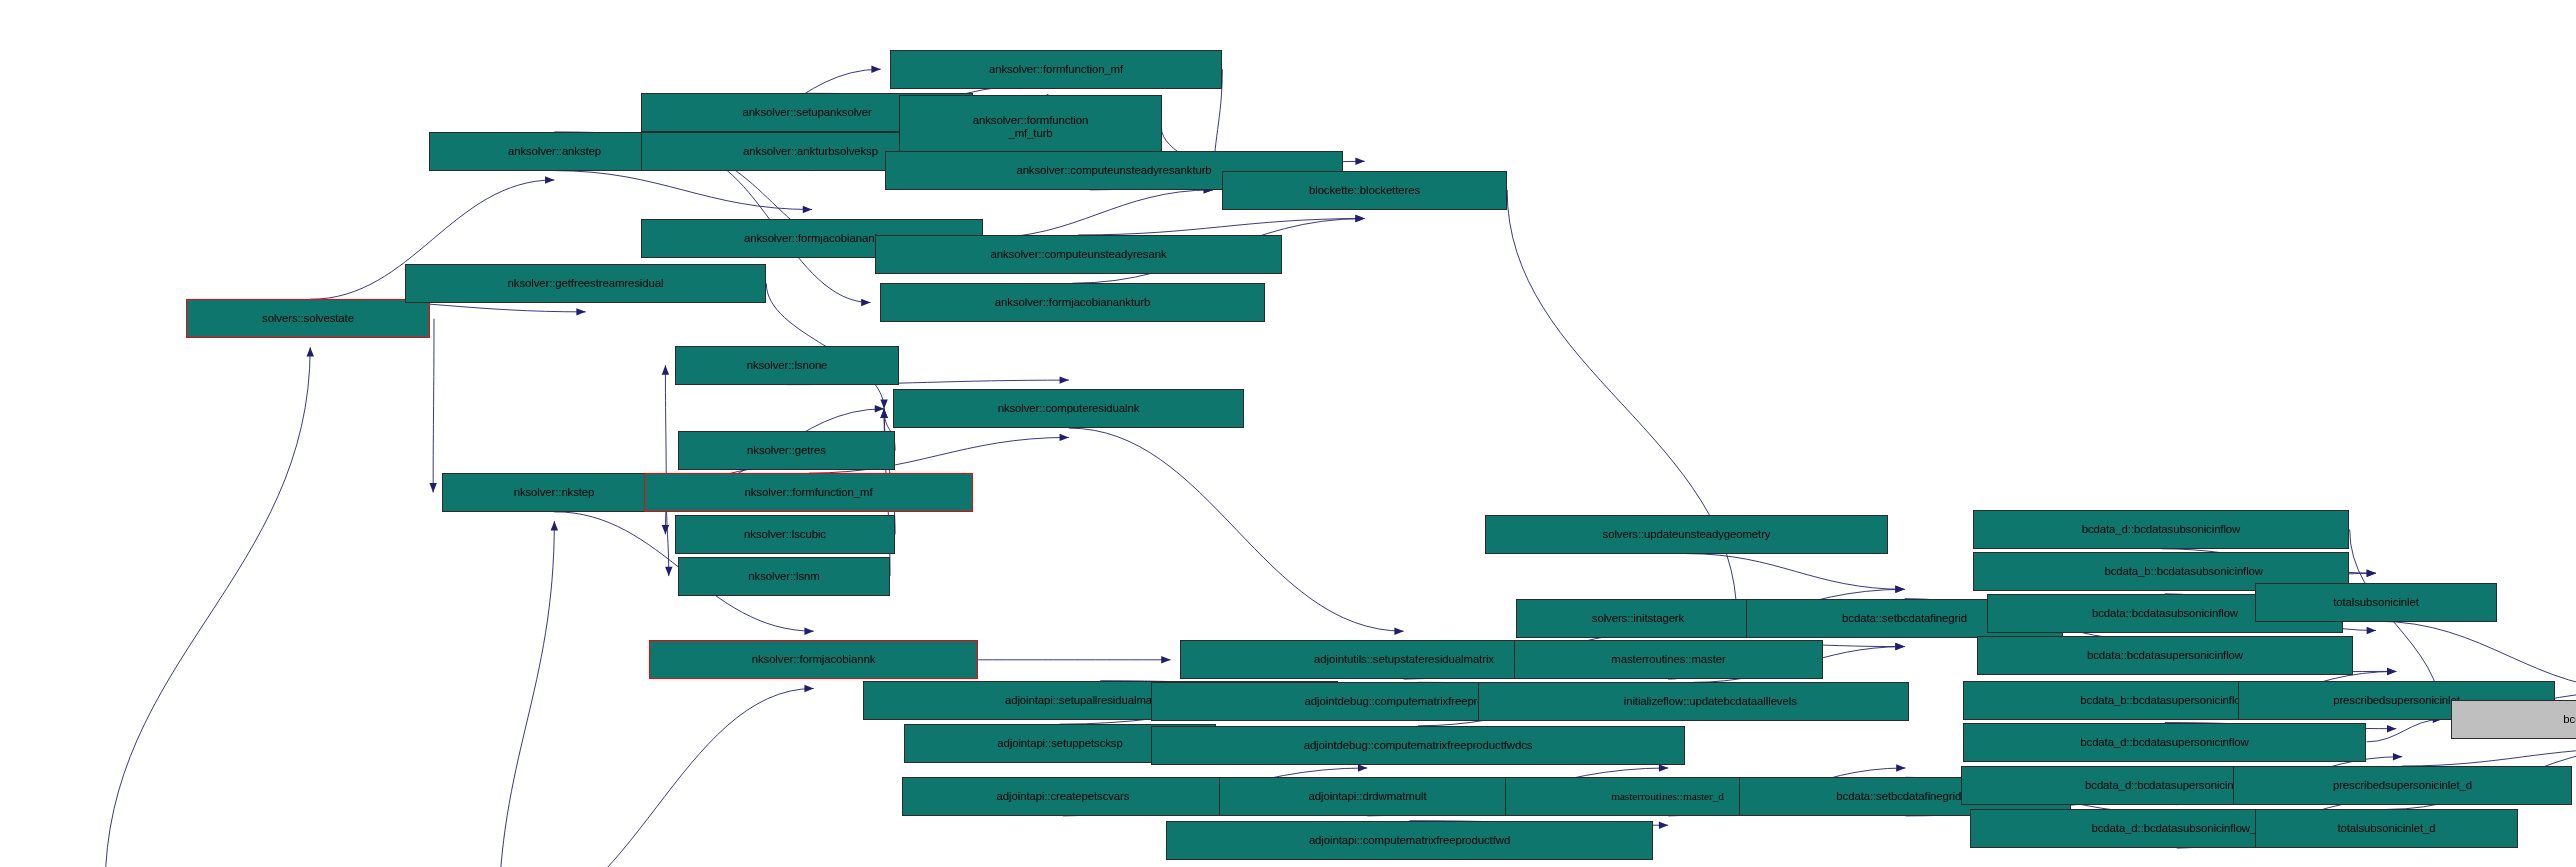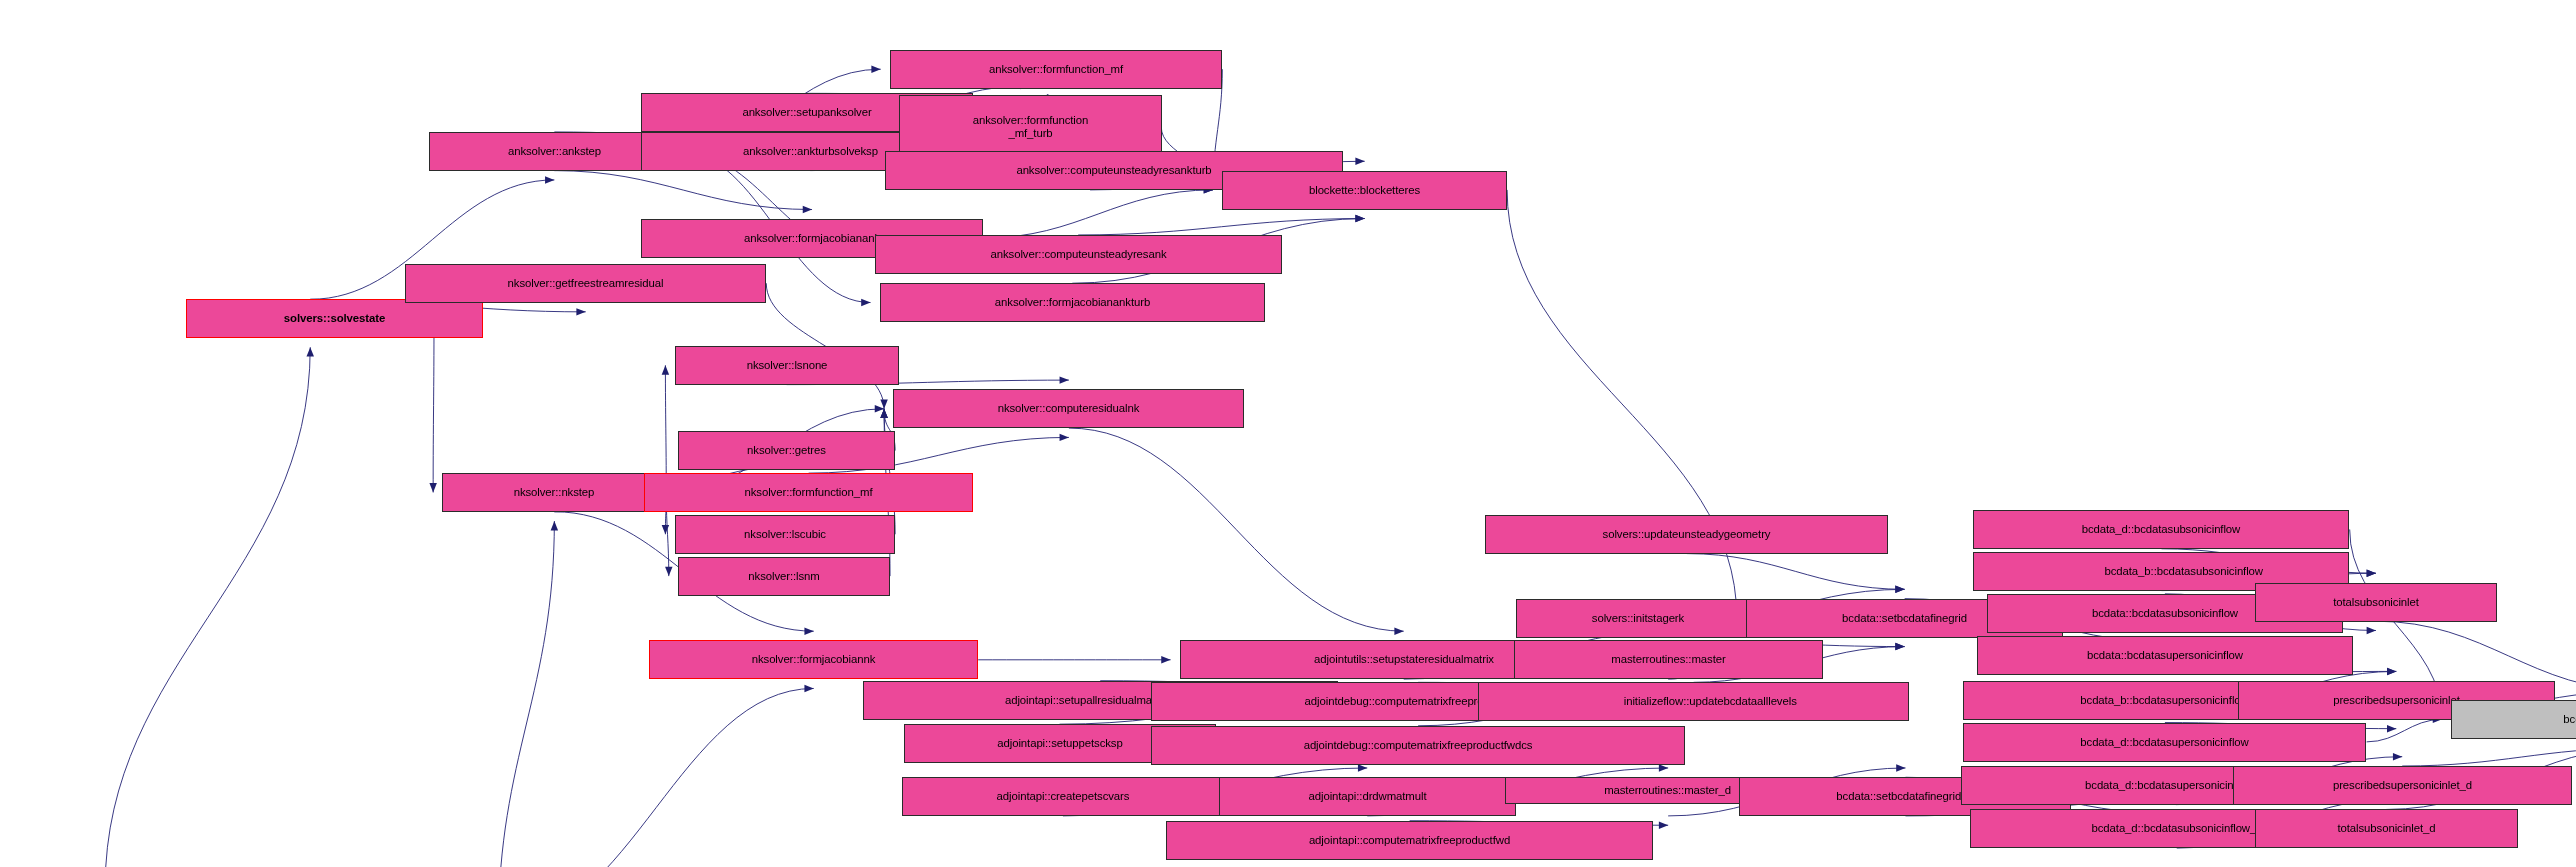--- a/index.html
+++ b/index.html
@@ -23,21 +23,21 @@
     pointer-events: none;
   }
   .node {
     position: absolute;
     box-sizing: border-box;
     display: flex;
     align-items: center;
     justify-content: center;
     text-align: center;
     border: 0.8px solid #2b2b2b;
-    background: #ec4899;
+    background: #0f766e;
     color: #000000;
     font-size: 11.4px;
     line-height: 1.12;
     white-space: pre;
     letter-spacing: -0.1px;
     padding: 0 2.5px;
     cursor: pointer;
   }
   .node.red {
     border-color: #ff0000;
@@ -200,21 +200,21 @@
       <path d="M2834,903.686 C2952.44,903.686 2997.56,882.4115 3116,882.4115" class="edge-path"></path>
       <polygon points="3116,882.4115 3105,886.8115 3105,878.0115000000001" class="arrow-head"></polygon>
       <path d="M2815,954.9455 C2941.42,954.9455 2989.58,882.4115 3116,882.4115" class="edge-path"></path>
       <polygon points="3116,882.4115 3105,886.8115 3105,878.0115000000001" class="arrow-head"></polygon>
       <path d="M2772,624.6065000000001 C2772,718.6961600000001 2881,754.5398400000001 2881,848.6295000000001" class="edge-path"></path>
       <polygon points="2881,848.6295000000001 2876.6,837.6295000000001 2885.4,837.6295000000001" class="arrow-head"></polygon>
       <path d="M2792,875.2085000000001 C2829.38,875.2085000000001 2843.62,848.6295000000001 2881,848.6295000000001" class="edge-path"></path>
       <polygon points="2881,848.6295000000001 2870,853.0295000000001 2870,844.2295000000001" class="arrow-head"></polygon>
     </svg>
   <div id="node-layer">
-      <div class="node red" style="left: 186px; top: 299px; width: 297px; height: 39px; font-weight: bold;">solvers::solvestate</div>
+      <div class="node red" style="left: 186px; top: 299px; width: 244px; height: 39px;">solvers::solvestate</div>
       <div class="node" style="left: 429px; top: 132px; width: 251px; height: 39px;">anksolver::ankstep</div>
       <div class="node" style="left: 641px; top: 93px; width: 332px; height: 39px;">anksolver::setupanksolver</div>
       <div class="node" style="left: 641px; top: 132px; width: 339px; height: 39px;">anksolver::ankturbsolveksp</div>
       <div class="node" style="left: 890px; top: 50px; width: 332px; height: 39px;">anksolver::formfunction_mf</div>
       <div class="node" style="left: 899px; top: 95px; width: 263px; height: 64px;">anksolver::formfunction
 _mf_turb</div>
       <div class="node" style="left: 861px; top: 151px; width: 458px; height: 39px; margin-left: 24px;">anksolver::computeunsteadyresankturb</div>
       <div class="node" style="left: 1222px; top: 171px; width: 285px; height: 39px;">blockette::blocketteres</div>
       <div class="node" style="left: 641px; top: 219px; width: 342px; height: 39px;">anksolver::formjacobianank</div>
       <div class="node" style="left: 875px; top: 235px; width: 407px; height: 39px;">anksolver::computeunsteadyresank</div>
@@ -231,21 +231,21 @@
       <div class="node" style="left: 863px; top: 681px; width: 475px; height: 39px;">adjointapi::setupallresidualmatricesfwd</div>
       <div class="node" style="left: 904px; top: 724px; width: 312px; height: 39px;">adjointapi::setuppetscksp</div>
       <div class="node" style="left: 902px; top: 777px; width: 322px; height: 39px;">adjointapi::createpetscvars</div>
       <div class="node" style="left: 1180px; top: 640px; width: 448px; height: 39px;">adjointutils::setupstateresidualmatrix</div>
       <div class="node" style="left: 1151px; top: 682px; width: 534px; height: 39px;">adjointdebug::computematrixfreeproductfwdfd</div>
       <div class="node" style="left: 1151px; top: 726px; width: 534px; height: 39px;">adjointdebug::computematrixfreeproductfwdcs</div>
       <div class="node" style="left: 1219px; top: 777px; width: 297px; height: 39px; text-align: center;">adjointapi::drdwmatmult</div>
       <div class="node" style="left: 1166px; top: 821px; width: 487px; height: 39px;">adjointapi::computematrixfreeproductfwd</div>
       <div class="node" style="left: 1514px; top: 640px; width: 309px; height: 39px;">masterroutines::master</div>
       <div class="node" style="left: 1478px; top: 682px; width: 431px; height: 39px; padding-left: 36px;">initializeflow::updatebcdataalllevels</div>
-      <div class="node" style="left: 1505px; top: 777px; width: 325px; height: 27px;">masterroutines::master_d</div>
+      <div class="node" style="left: 1505px; top: 777px; width: 325px; height: 39px; font-family: Liberation Serif, serif;">masterroutines::master_d</div>
       <div class="node" style="left: 1485px; top: 515px; width: 403px; height: 39px;">solvers::updateunsteadygeometry</div>
       <div class="node" style="left: 1516px; top: 599px; width: 244px; height: 39px;">solvers::initstagerk</div>
       <div class="node" style="left: 1746px; top: 599px; width: 317px; height: 39px;">bcdata::setbcdatafinegrid</div>
       <div class="node" style="left: 1739px; top: 777px; width: 332px; height: 39px;">bcdata::setbcdatafinegrid_d</div>
       <div class="node" style="left: 1973px; top: 510px; width: 376px; height: 39px;">bcdata_d::bcdatasubsonicinflow</div>
       <div class="node" style="left: 1973px; top: 552px; width: 376px; height: 39px; padding-left: 48px;">bcdata_b::bcdatasubsonicinflow</div>
       <div class="node" style="left: 1987px; top: 594px; width: 356px; height: 39px;">bcdata::bcdatasubsonicinflow</div>
       <div class="node" style="left: 1977px; top: 636px; width: 376px; height: 39px;">bcdata::bcdatasupersonicinflow</div>
       <div class="node" style="left: 1963px; top: 681px; width: 403px; height: 39px;">bcdata_b::bcdatasupersonicinflow</div>
       <div class="node" style="left: 1963px; top: 723px; width: 403px; height: 39px;">bcdata_d::bcdatasupersonicinflow</div>

